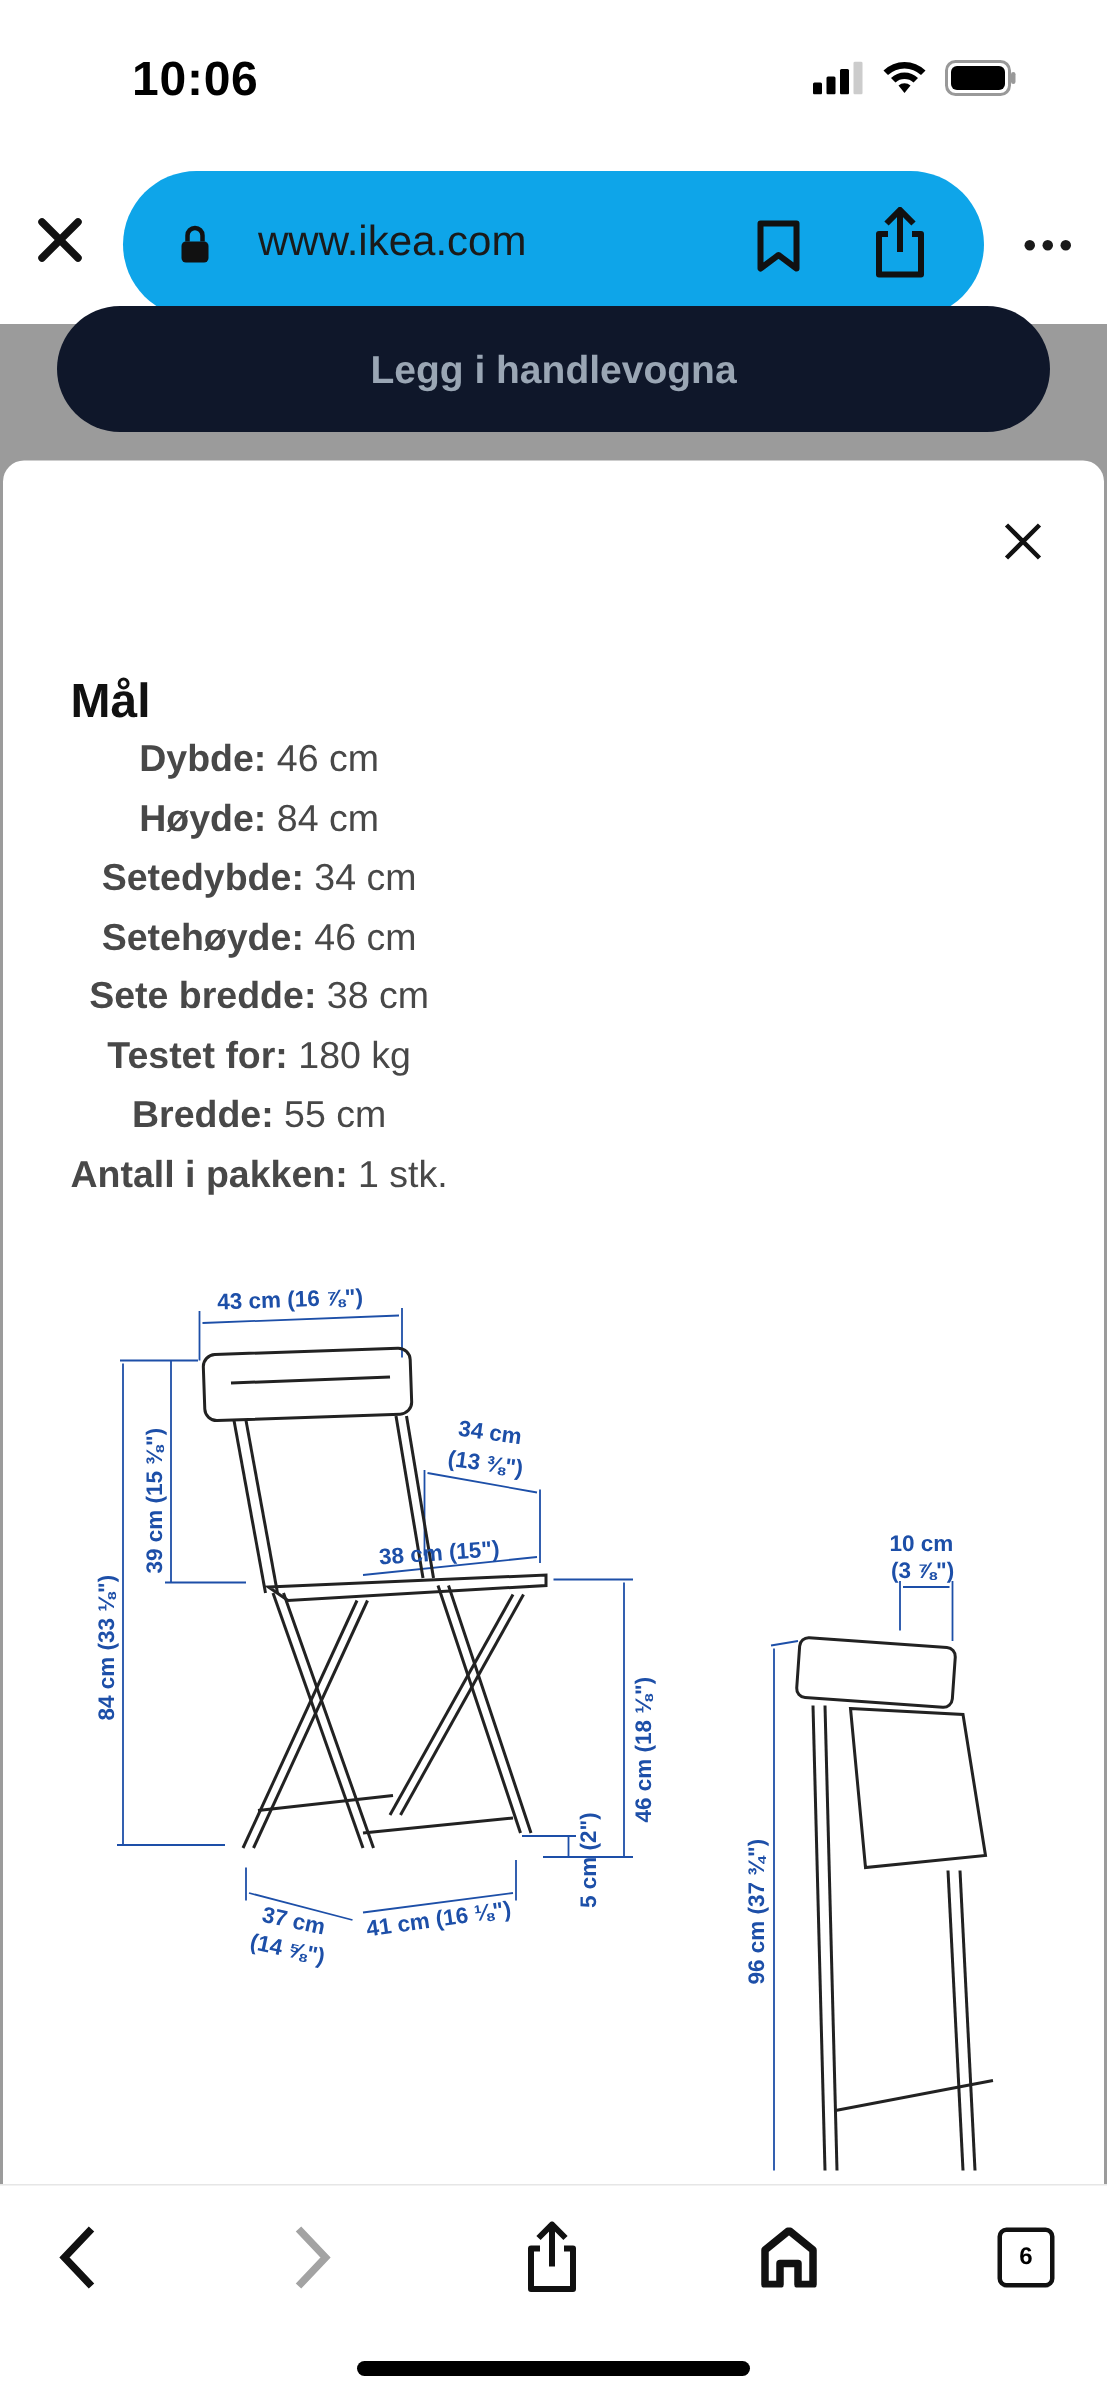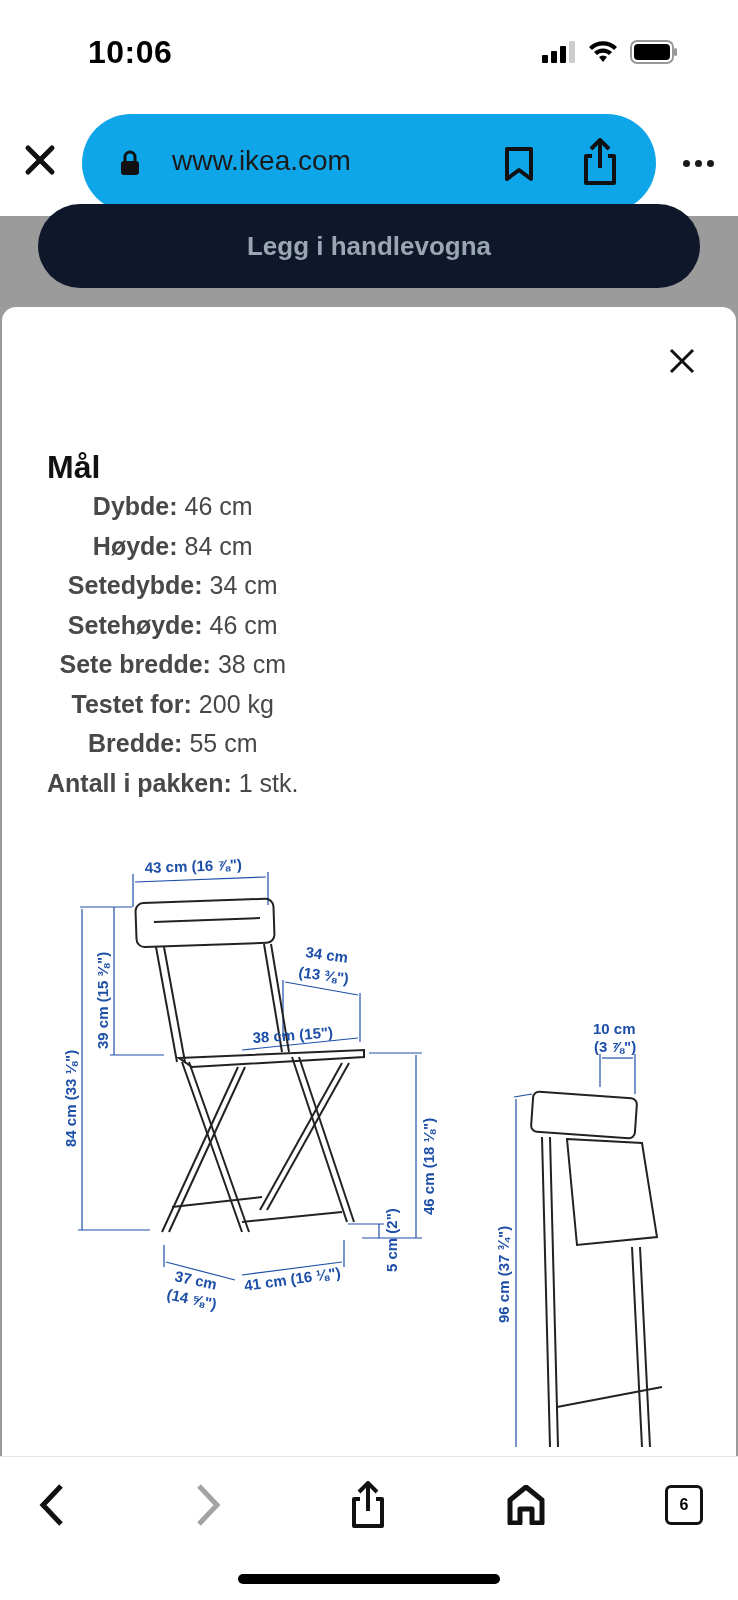--- a/index.html
+++ b/index.html
@@ -89,21 +89,21 @@
   <svg class="sheet-close" viewBox="0 0 28 28">
     <path d="M3 3 L25 25 M25 3 L3 25" stroke="#111" stroke-width="3"></path>
   </svg>
   <div class="title">Mål</div>
   <ul class="specs">
     <li><b>Dybde:</b> <span>46 cm</span></li>
     <li><b>Høyde:</b> <span>84 cm</span></li>
     <li><b>Setedybde:</b> <span>34 cm</span></li>
     <li><b>Setehøyde:</b> <span>46 cm</span></li>
     <li><b>Sete bredde:</b> <span>38 cm</span></li>
-    <li><b>Testet for:</b> <span>200 kg</span></li>
+    <li><b>Testet for:</b> <span>180 kg</span></li>
     <li><b>Bredde:</b> <span>55 cm</span></li>
     <li><b>Antall i pakken:</b> <span>1 stk.</span></li>
   </ul>
 
   <svg class="diagram" viewBox="0 520 734 640">
     <g stroke="#1d4fa8" stroke-width="1.2" fill="none">
 
       <line x1="131" y1="567" x2="131" y2="600"></line>
         <line x1="266" y1="565" x2="266" y2="598"></line>
       <line x1="133" y1="575" x2="264" y2="570"></line>

